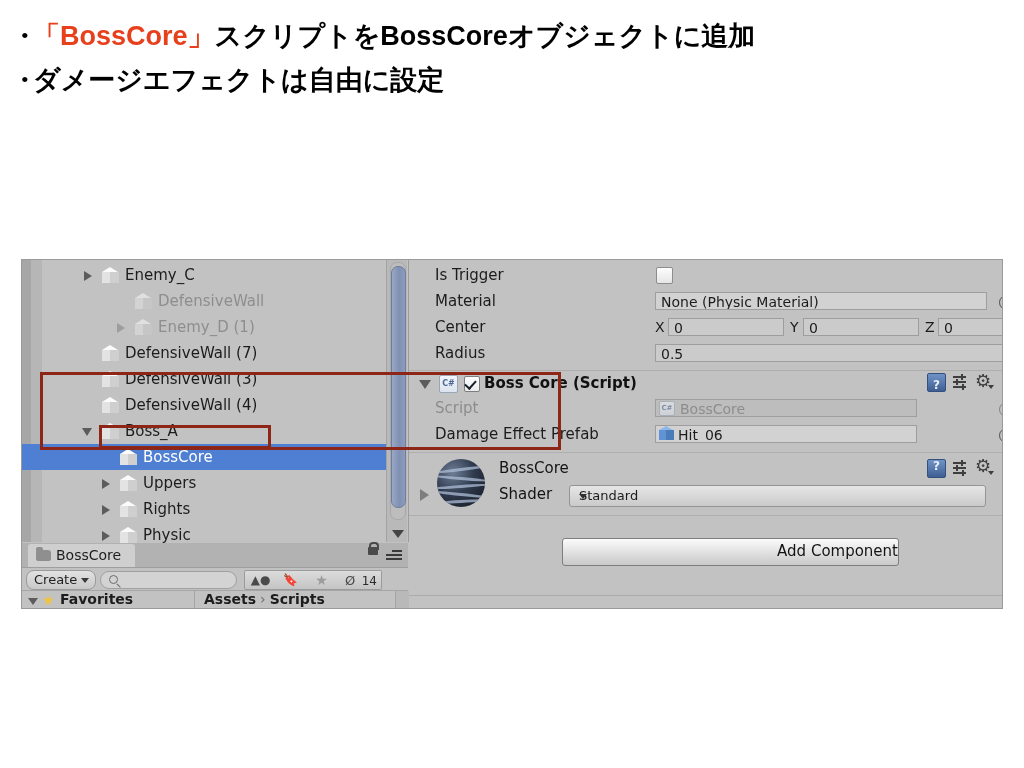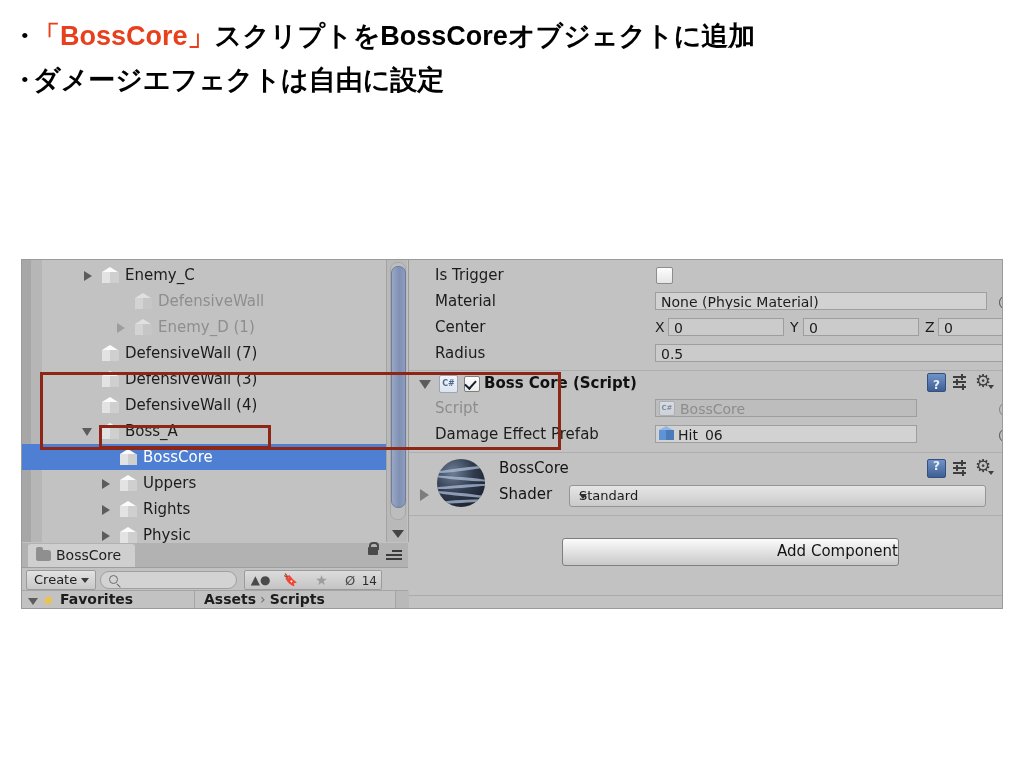--- a/index.html
+++ b/index.html
@@ -87,21 +87,21 @@
     background:#8f8f8f;border-radius:1px 3px 2px 2px;position:relative;}
   .folder-ic:after{content:"";position:absolute;left:0;top:-3px;width:7px;height:3px;background:#8f8f8f;border-radius:2px 2px 0 0;}
   .lock-ic{position:absolute;right:30px;top:4px;width:10px;height:8px;background:#4a4a4a;border-radius:1px;}
   .lock-ic:before{content:"";position:absolute;left:1px;top:-5px;width:6px;height:6px;border:2px solid #4a4a4a;border-bottom:none;border-radius:4px 4px 0 0;}
   .menu-ic{position:absolute;right:6px;top:7px;width:16px;height:10px;}
   .menu-ic i{display:block;height:2px;background:#3a3a3a;margin-bottom:2px;}
   .menu-ic i:first-child{width:10px;margin-left:6px;}
 
   .proj-toolbar{position:absolute;left:0;top:25px;width:100%;height:22px;background:#c2c2c2;border-bottom:1px solid #a5a5a5;}
   .create-btn{position:absolute;left:4px;top:2px;height:18px;line-height:18px;padding:0 18px 0 7px;
-    font-size:13px;color:#1e1e1e;background:linear-gradient(#e2e2e2,#c8c8c8);border:1px solid #9b9b9b;border-radius:2px;}
+    font-size:13px;color:#1e1e1e;background:linear-gradient(#e2e2e2,#c8c8c8);border:1px solid #9b9b9b;border-radius:8px;}
   .create-btn .cv{position:absolute;right:6px;top:7px;width:0;height:0;border-left:4px solid transparent;border-right:4px solid transparent;border-top:5px solid #3a3a3a;}
   .search-box{position:absolute;left:78px;top:3px;width:135px;height:16px;background:#d3d3d3;border:1px solid #a0a0a0;border-radius:9px;}
   .search-box .mag{position:absolute;left:8px;top:3px;width:7px;height:7px;border:1.4px solid #6b6b6b;border-radius:50%;}
   .search-box .mag:after{content:"";position:absolute;right:-4px;bottom:-3px;width:5px;height:1.4px;background:#6b6b6b;transform:rotate(45deg);}
   .tb-btn{position:absolute;top:2px;width:31px;height:18px;border:1px solid #9b9b9b;border-left:none;
     background:linear-gradient(#dcdcdc,#c4c4c4);}
   .tb-btn.first{border-left:1px solid #9b9b9b;border-radius:2px 0 0 2px;}
   .tb-btn.last{border-radius:0 2px 2px 0;width:44px;}
   .tbi{position:absolute;left:50%;top:50%;transform:translate(-50%,-50%);font-size:12px;color:#4a4a4a;}
   .hidecount{position:absolute;right:4px;top:3px;font-size:12px;color:#2b2b2b;}

